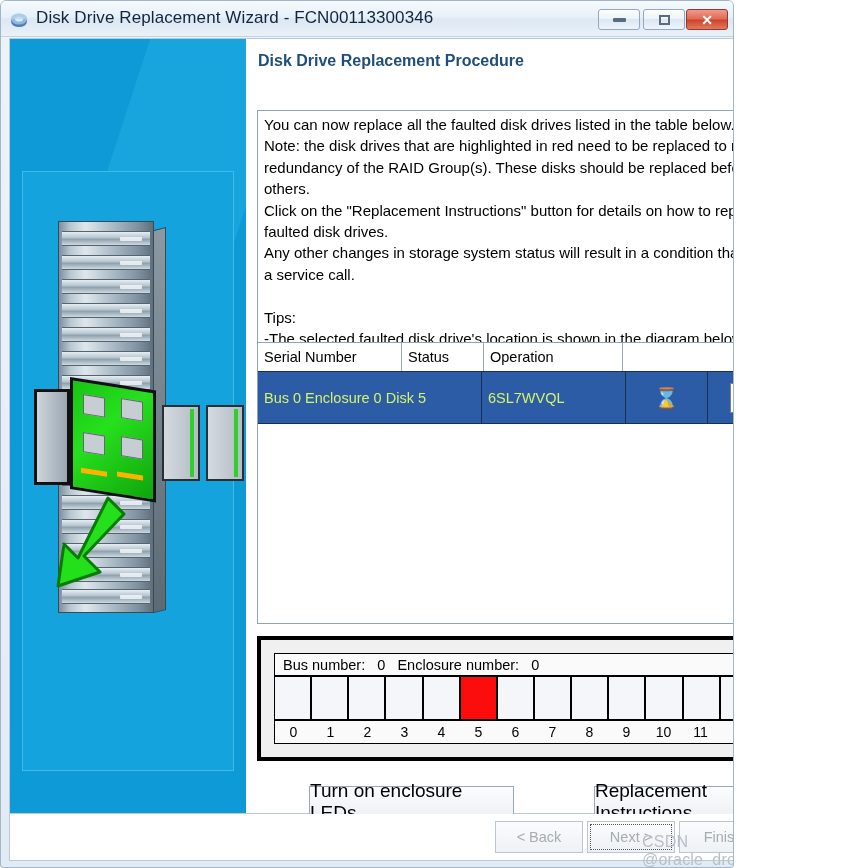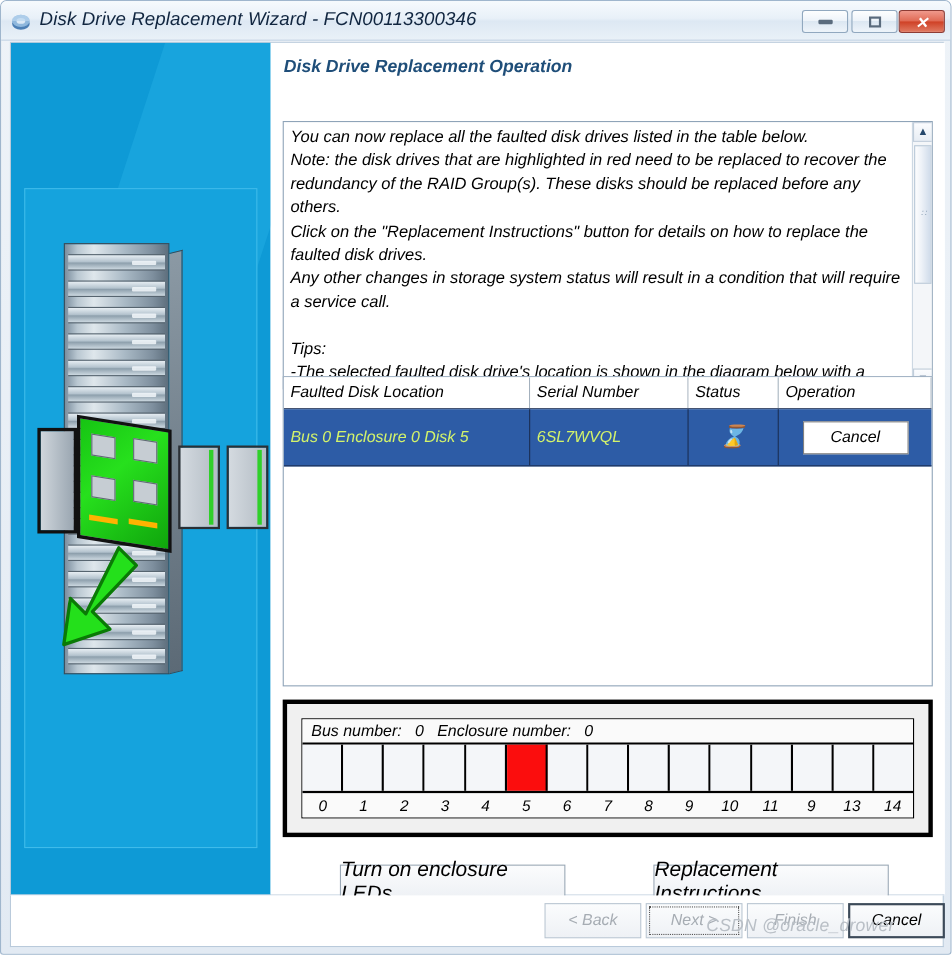--- a/index.html
+++ b/index.html
@@ -7,26 +7,25 @@
     margin: 0; padding: 0;
     width: 865px; height: 868px;
     background: #ffffff;
     font-family: "Liberation Sans", sans-serif;
     overflow: hidden;
   }
 
   #window {
     position: absolute;
     left: 0; top: 0;
-    width: 865px; height: 868px;
+    width: 734px; height: 868px;
     background: linear-gradient(to bottom, #eef3f8 0%, #e2eaf3 100%);
     border: 1px solid #9fb6cd;
     border-radius: 6px 6px 3px 3px;
     overflow: hidden;
-    font-style: italic;
   }
 
   
   #titlebar {
     position: absolute; left: 0; top: 0;
     width: 100%; height: 36px;
     background: linear-gradient(to bottom, #f6fafd 0%, #e8f0f8 45%, #dde8f3 52%, #e9f1f8 100%);
     border-bottom: 1px solid #c2d3e4;
   }
   #app-icon {
@@ -392,42 +391,41 @@
         <div id="drive-face"></div>
       </div>
 
       <svg id="arrow" viewBox="0 0 80 112">
         <path d="M58 4 L74 20 L34 62 L50 78 L8 92 L14 50 L28 64 Z" fill="#24e01b" stroke="#0a7a06" stroke-width="3" stroke-linejoin="round"></path>
       </svg>
     </div>
 
     <div id="right-panel">
 
-      <div id="proc-title">Disk Drive Replacement Operation</div>
+      <div id="proc-title">Disk Drive Replacement Procedure</div>
 
       <div id="instructions-box">
         <div id="instructions-text">You can now replace all the faulted disk drives listed in the table below.
 Note: the disk drives that are highlighted in red need to be replaced to recover the redundancy of the RAID Group(s). These disks should be replaced before any others.
 Click on the "Replacement Instructions" button for details on how to replace the faulted disk drives.
 Any other changes in storage system status will result in a condition that will require a service call.
 
 Tips:
 -The selected faulted disk drive's location is shown in the diagram below with a</div>
         <div id="scrollbar">
           <div class="sb-arrow" id="sb-up">▲</div>
           <div id="sb-thumb">
             <span id="sb-grip">∷</span>
           </div>
           <div class="sb-arrow" id="sb-down">▼</div>
         </div>
       </div>
 
       <div id="table-box">
         <div id="thead">
-          <div class="th col1">Faulted Disk Location</div>
           <div class="th col2">Serial Number</div>
           <div class="th col3">Status</div>
           <div class="th col4">Operation</div>
         </div>
         <div id="trow">
           <div class="td col1">Bus 0 Enclosure 0 Disk 5</div>
           <div class="td col2">6SL7WVQL</div>
           <div class="td col3" id="status-cell">
             <span id="hourglass">⌛</span>
           </div>

